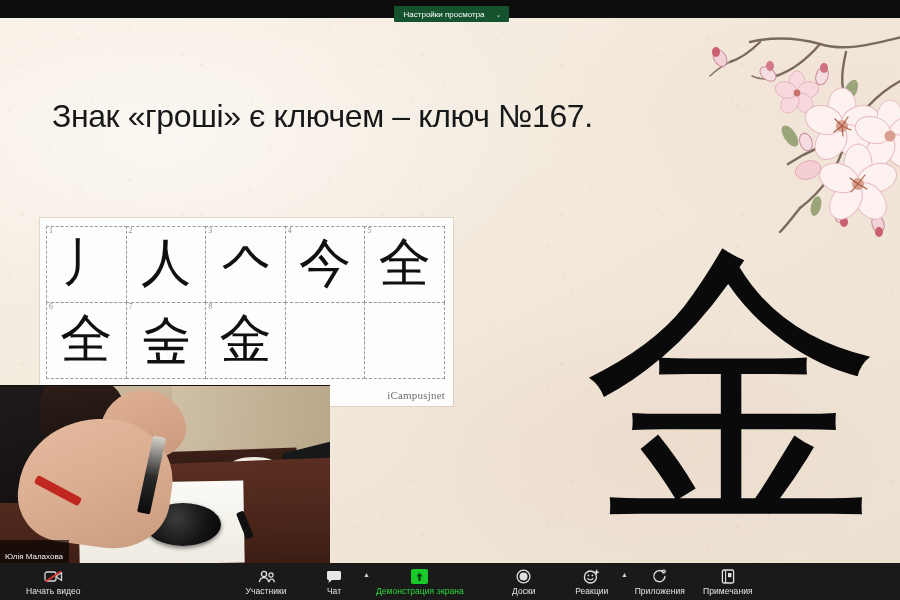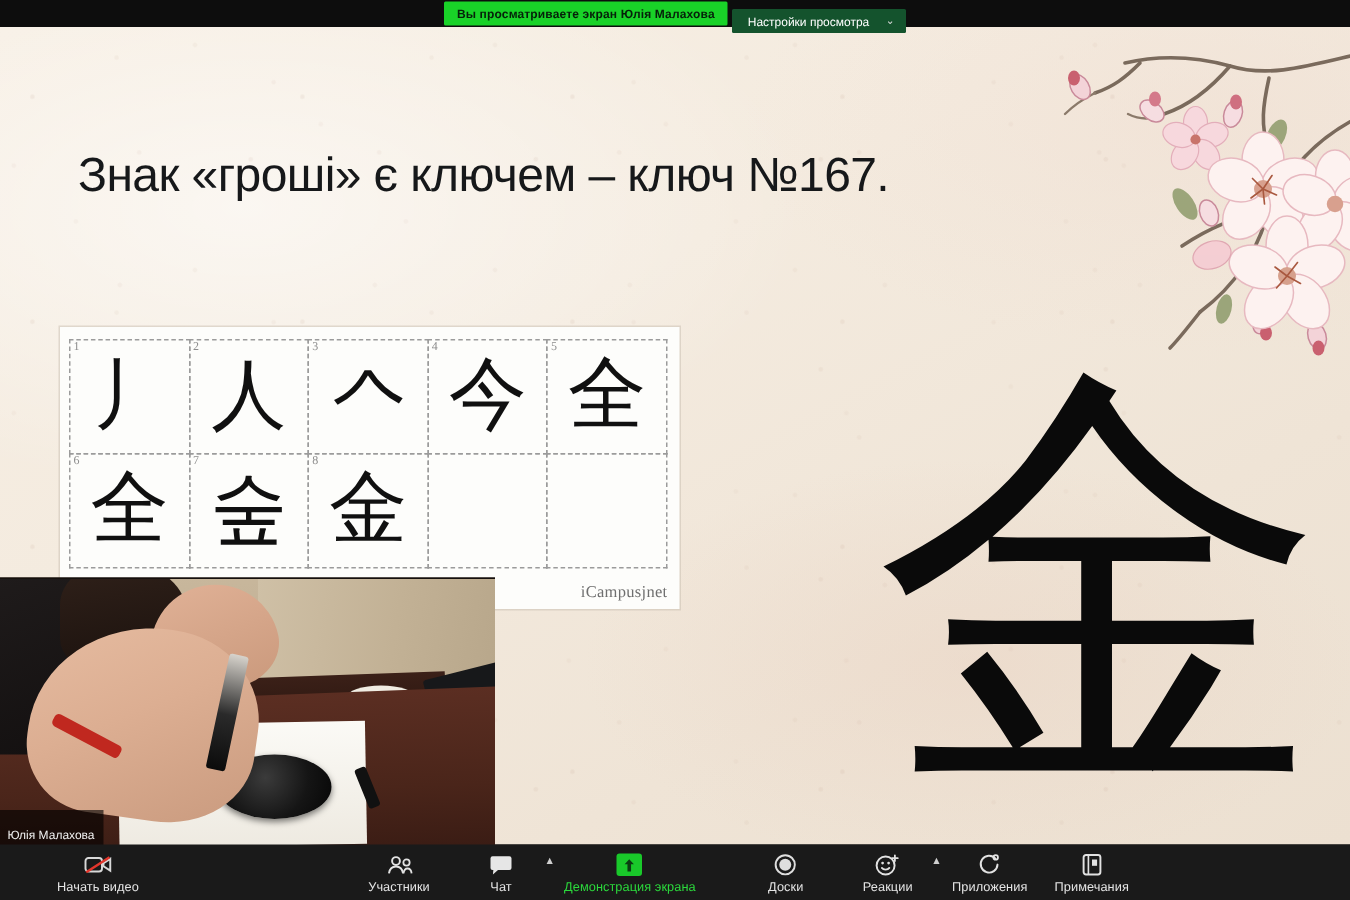--- a/index.html
+++ b/index.html
@@ -371,21 +371,21 @@
     position: absolute;
     left: 0;
     bottom: 0;
     width: 900px;
     height: 37px;
     background: #1a1a1a;
     z-index: 30;
     display: flex;
     align-items: center;
   }
-  .tb-left { display: flex; align-items: flex-start; padding-left: 30px; text-align: center; }
+  .tb-left { display: flex; align-items: flex-start; padding-left: 18px; text-align: center; }
   .tb-center {
     position: absolute;
     left: 232px;
     display: flex;
     align-items: flex-start;
   }
   .tb-item {
     display: flex;
     flex-direction: column;
     align-items: center;
@@ -428,23 +428,20 @@
     justify-content: center;
   }
   .tb-sep { width: 18px; }
 </style>
 </head>
 <body>
 
 <div id="app">
 
   <div class="topbar">
-    <div class="share-banner">
-      <span>Вы просматриваете экран Юлія Малахова</span>
-    </div>
     <div class="view-options">
       <span>Настройки просмотра</span>
       <span class="chev">⌄</span>
     </div>
   </div>
 
   <div class="slide">
     <div class="paper-noise"></div>
 
     <svg class="sakura" viewBox="0 0 300 230">

